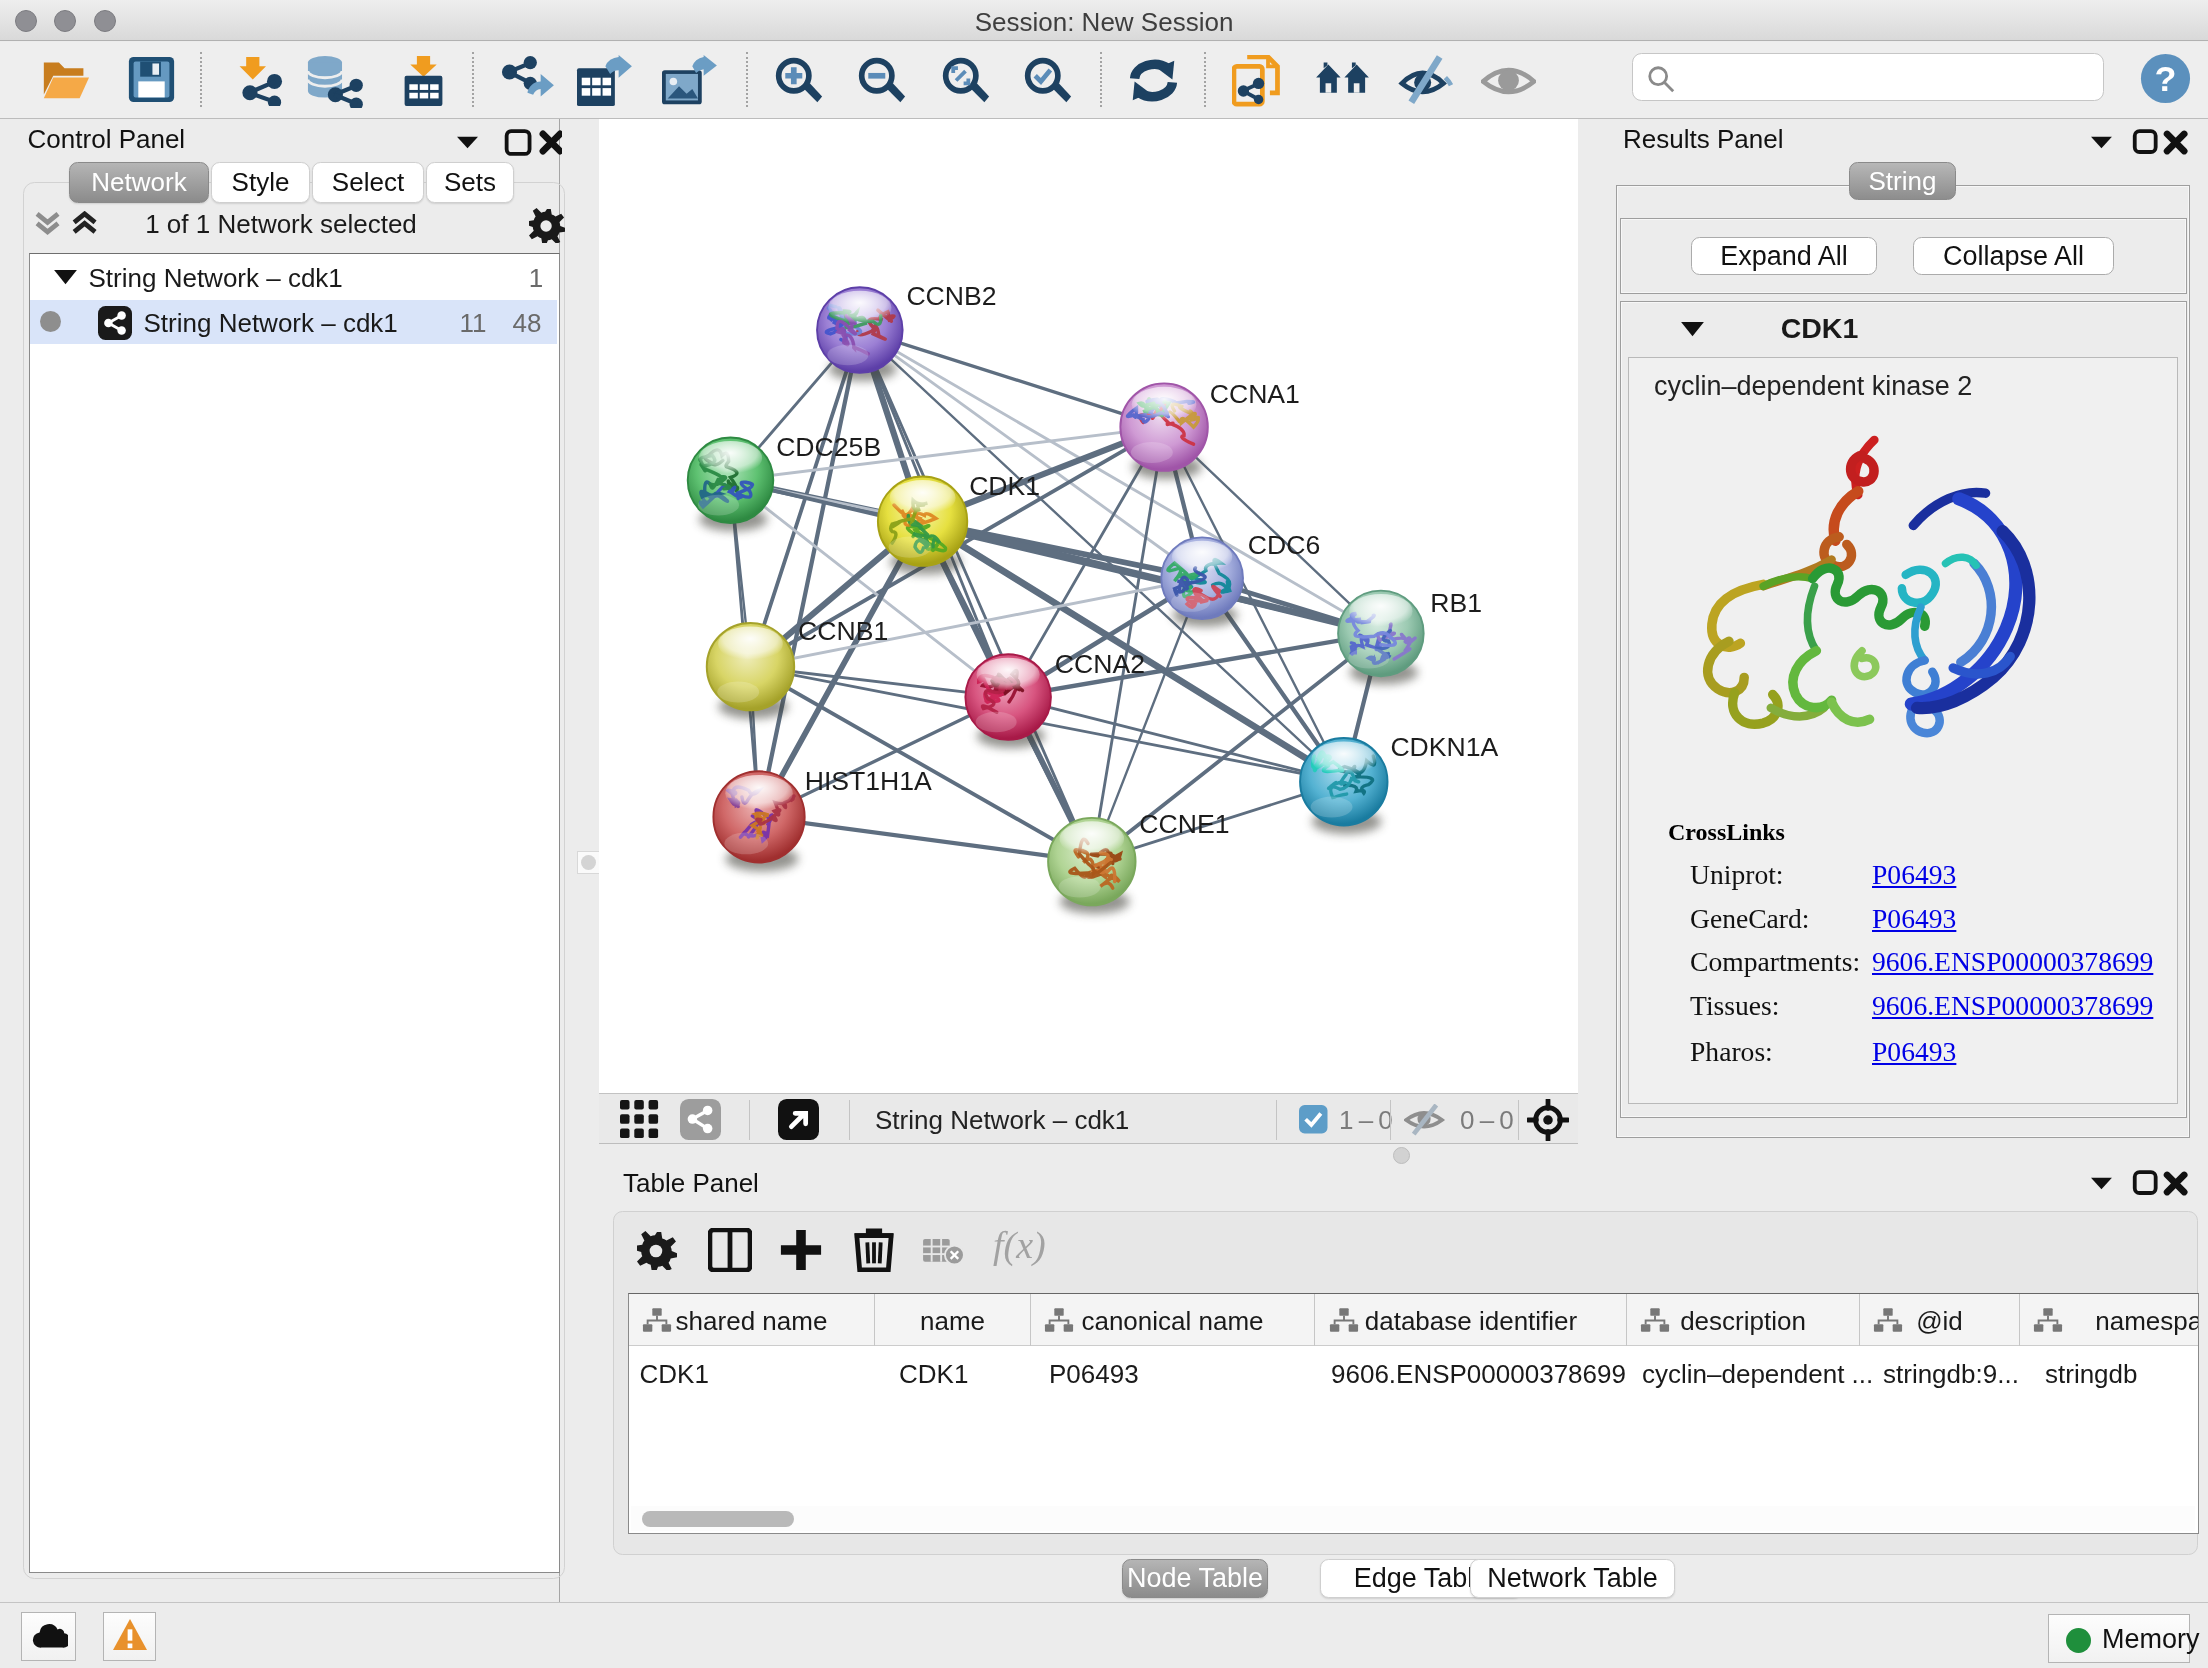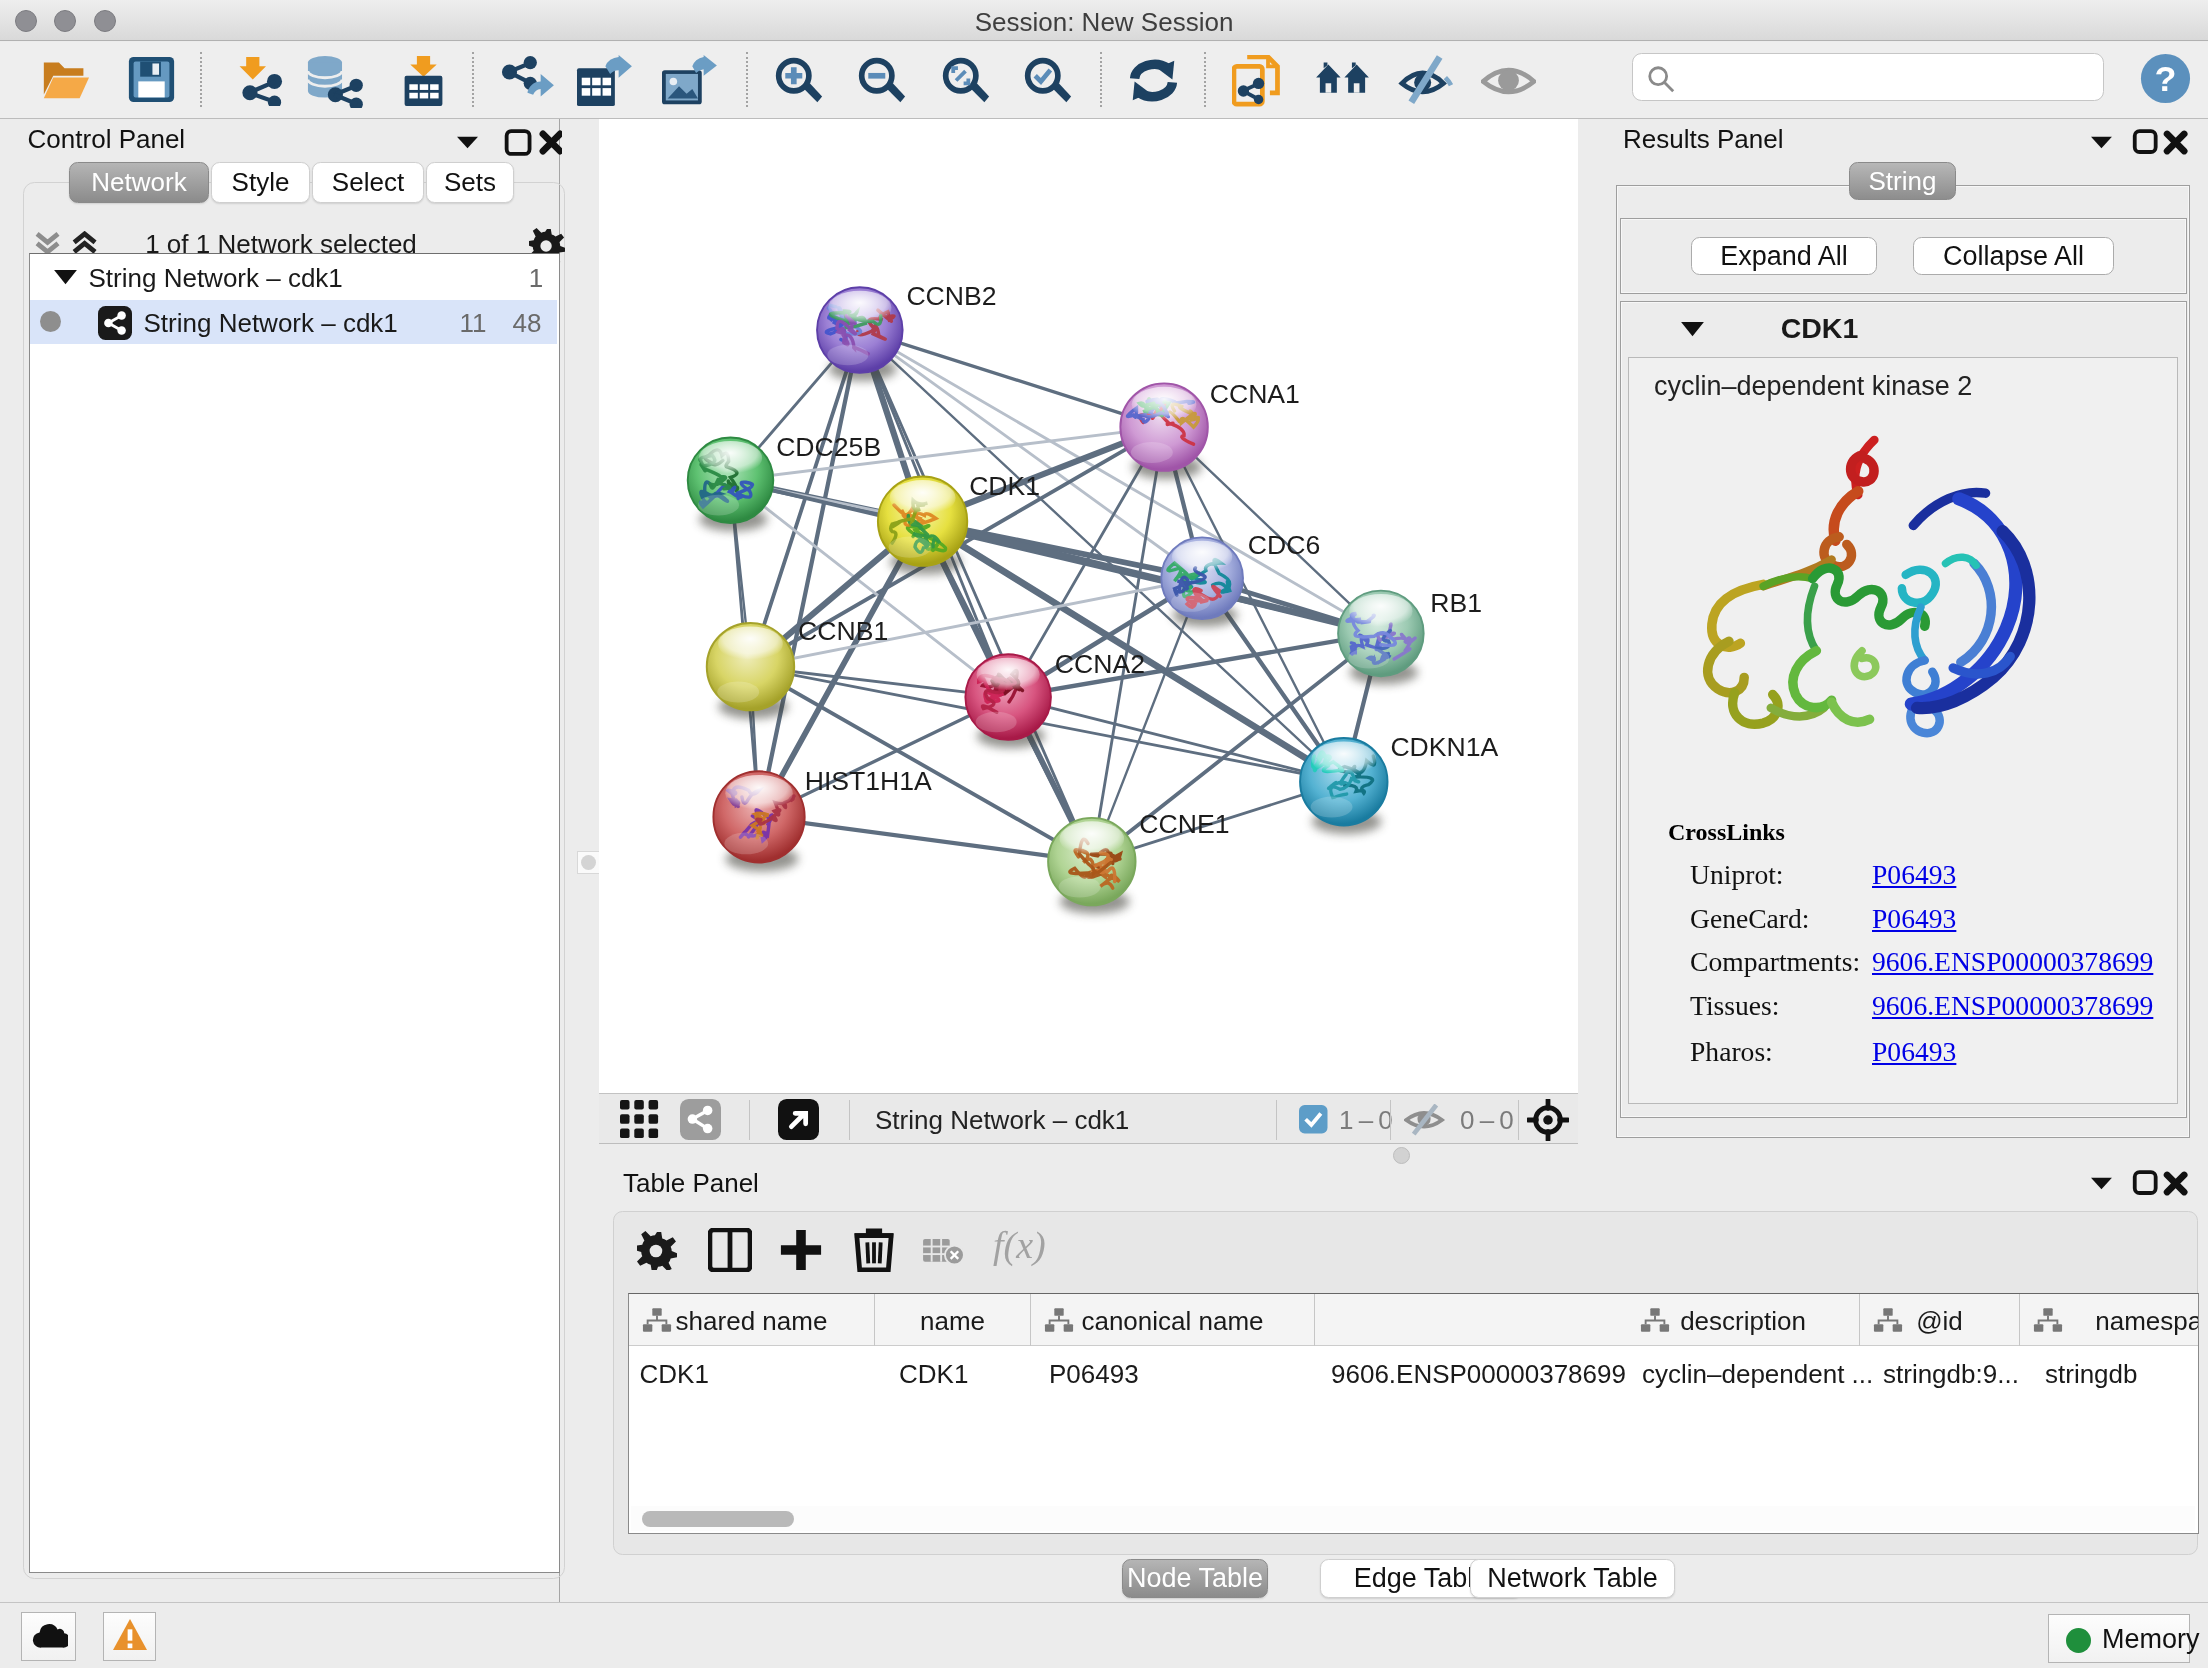--- a/index.html
+++ b/index.html
@@ -26,21 +26,21 @@
 
 
 #cp-title { left:27.6px; top:124px; font-size:26px; color:#111; }
 #cp-border { left:3.8px; top:119px; width:556px; height:1483px; border-right:1.9px solid #a5a5a5; }
 .tab { position:absolute; top:162px; height:41px; font-size:26px; text-align:center;
   background:#ffffff; border:1px solid #cfcfcf; border-radius:8.6px; color:#111;
   line-height:39px; box-shadow:0 1px 1.9px rgba(0,0,0,0.12); }
 .tabsel { background:linear-gradient(#b5b5b5,#8b8b8b); color:#fff; border:1px solid #8a8a8a; }
 #cp-box { left:23px; top:182px; width:542px; height:1397px; border:1px solid #d2d2d2;
   border-radius:11.4px; }
-#cp-selbar { left:23px; top:218px; width:516px; height:51px; }
+#cp-selbar { left:23px; top:198px; width:516px; height:51px; }
 #cp-list { left:28.5px; top:253px; width:531px; height:1320px; background:#ffffff;
   border:1.9px solid #8a8a8a; border-top-color:#6e6e6e; }
 .row1 { position:absolute; left:0; top:1.9px; width:527px; height:44px; font-size:26px; }
 .row2 { position:absolute; left:0; top:46px; width:527px; height:44px; background:#d9e4f9; font-size:26px; }
 
 
 #canvas { left:599px; top:119px; width:979px; height:1025px; background:#ffffff; }
 #canvas-toolbar { left:599px; top:1093px; width:979px; height:51px; background:#e9e9e9;
   border-top:1px solid #c2c2c2; border-bottom:1px solid #bdbdbd; }
 
@@ -839,20 +839,33 @@
             <rect x="11" y="1" width="10" height="8" rx="1"></rect>
             <rect x="1" y="18" width="10" height="8" rx="1"></rect>
             <rect x="21" y="18" width="10" height="8" rx="1"></rect>
           </g>
           <g stroke="#777" stroke-width="2" fill="none">
             <path d="M16 9 L16 14 M6 18 L6 14 L26 14 L26 18"></path>
           </g>
         </svg>
         <div class="th-label">canonical name</div>
       </div>
+    <div class="th" style="left:687px;width:311px;">
+        <svg style="position:absolute;left:13.3px;top:13.3px;" width="30" height="27" viewBox="0 0 32 28">
+          <g fill="#777">
+            <rect x="11" y="1" width="10" height="8" rx="1"></rect>
+            <rect x="1" y="18" width="10" height="8" rx="1"></rect>
+            <rect x="21" y="18" width="10" height="8" rx="1"></rect>
+          </g>
+          <g stroke="#777" stroke-width="2" fill="none">
+            <path d="M16 9 L16 14 M6 18 L6 14 L26 14 L26 18"></path>
+          </g>
+        </svg>
+        <div class="th-label">database identifier</div>
+      </div>
     <div class="th" style="left:998px;width:233px;">
         <svg style="position:absolute;left:13.3px;top:13.3px;" width="30" height="27" viewBox="0 0 32 28">
           <g fill="#777">
             <rect x="11" y="1" width="10" height="8" rx="1"></rect>
             <rect x="1" y="18" width="10" height="8" rx="1"></rect>
             <rect x="21" y="18" width="10" height="8" rx="1"></rect>
           </g>
           <g stroke="#777" stroke-width="2" fill="none">
             <path d="M16 9 L16 14 M6 18 L6 14 L26 14 L26 18"></path>
           </g>

